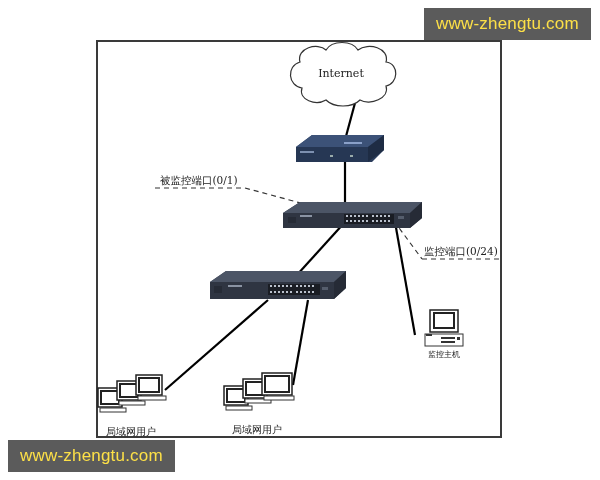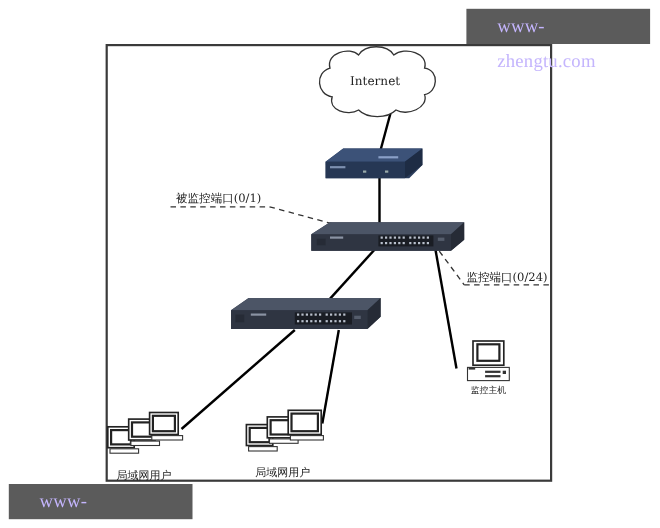--- a/index.html
+++ b/index.html
@@ -1,18 +1,18 @@
 <!DOCTYPE html>
 <html><head>
 <meta charset="utf-8">
 <style>
   html, body { margin: 0; padding: 0; background: #ffffff; }
   body { width: 600px; height: 480px; position: relative; overflow: hidden; font-family: "DejaVu Sans", sans-serif; }
   .frame { position: absolute; left: 96px; top: 40px; width: 406px; height: 398px; border: 2px solid #3a3a3a; border-right-width: 2px; box-sizing: border-box; background: #fff; }
-  .wm { position: absolute; background: #5b5b5b; color: #c4b5fd; font-family: Liberation Serif, serif; font-size: 17px; line-height: 32px; height: 32px; padding: 0 28px; box-sizing: border-box; letter-spacing: 0.2px; }
+  .wm { position: absolute; background: #5b5b5b; color: #fde047; font-family: Liberation Sans, sans-serif; font-size: 17px; line-height: 32px; height: 32px; padding: 0 12px; box-sizing: border-box; letter-spacing: 0.2px; }
   .wm-top { left: 424px; top: 8px; width: 167px; }
   .wm-bottom { left: 8px; top: 440px; width: 167px; }
   svg.diagram { position: absolute; left: 0; top: 0; }
   .lbl { font-family: "DejaVu Serif", serif; fill: #222; }
 </style>
 </head>
 <body>
 
 <div class="frame"></div>
 

